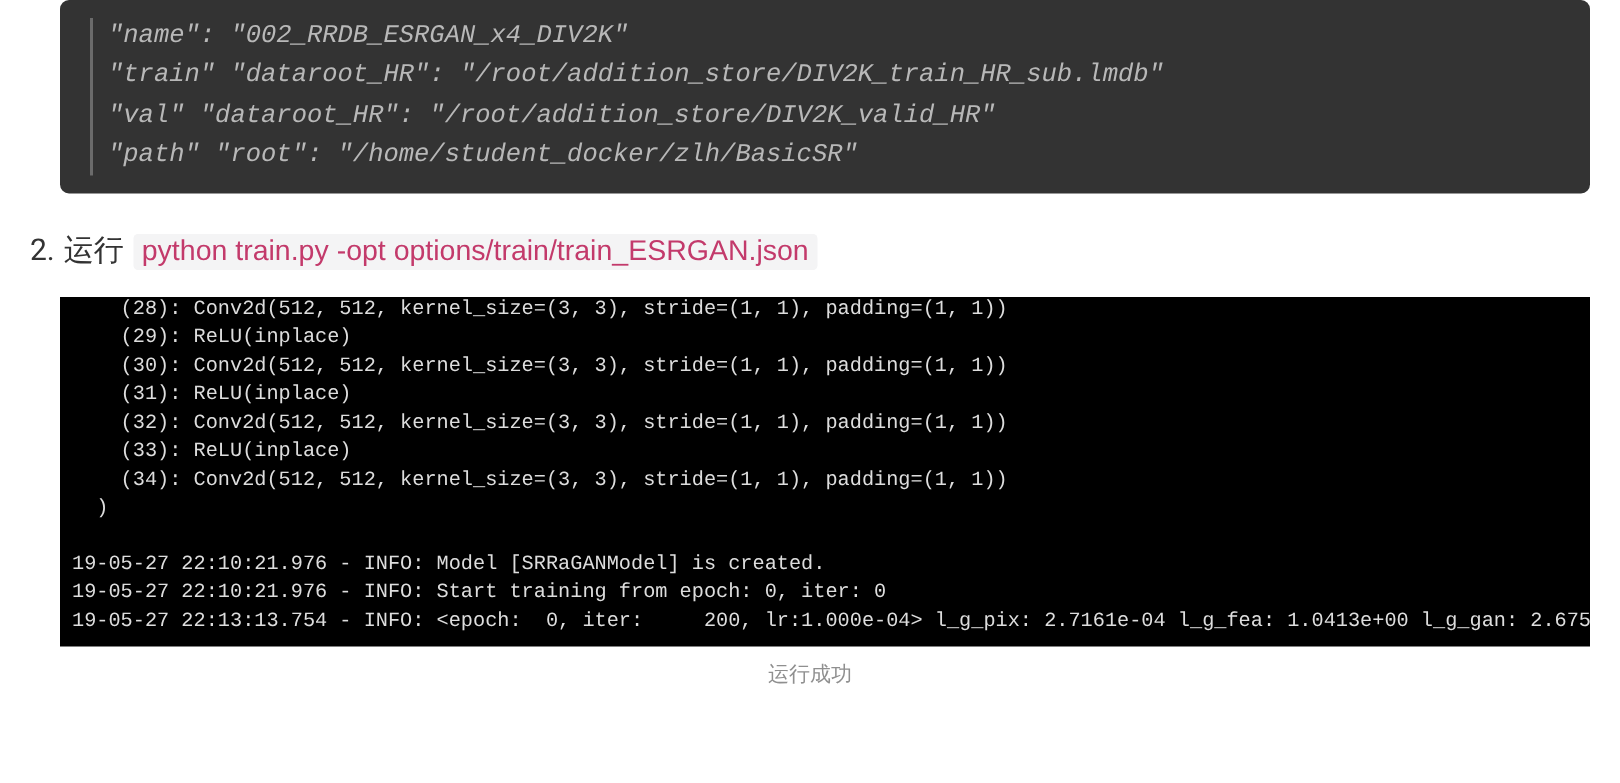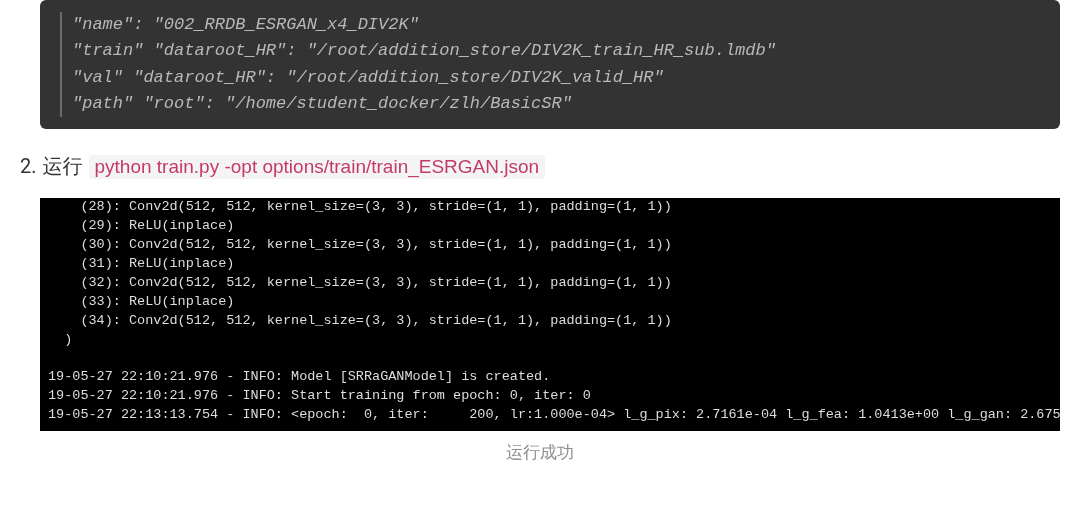--- a/index.html
+++ b/index.html
@@ -65,21 +65,21 @@
     font-family: "SFMono-Regular", Consolas, "Liberation Mono", Menlo, monospace;
     font-size: 13.5px;
     line-height: 1.4;
     color: #dddddd;
     white-space: pre;
   }
   .caption {
     text-align: center;
     margin: 10px 0 0 0;
     color: #8f8f8f;
-    font-size: 17px;
+    font-size: 14px;
   }
 </style>
 </head>
 <body>
 
 <div class="code-block-1">
   <pre>"name": "002_RRDB_ESRGAN_x4_DIV2K"
 "train" "dataroot_HR": "/root/addition_store/DIV2K_train_HR_sub.lmdb"
 "val" "dataroot_HR": "/root/addition_store/DIV2K_valid_HR"
 "path" "root": "/home/student_docker/zlh/BasicSR"</pre>

